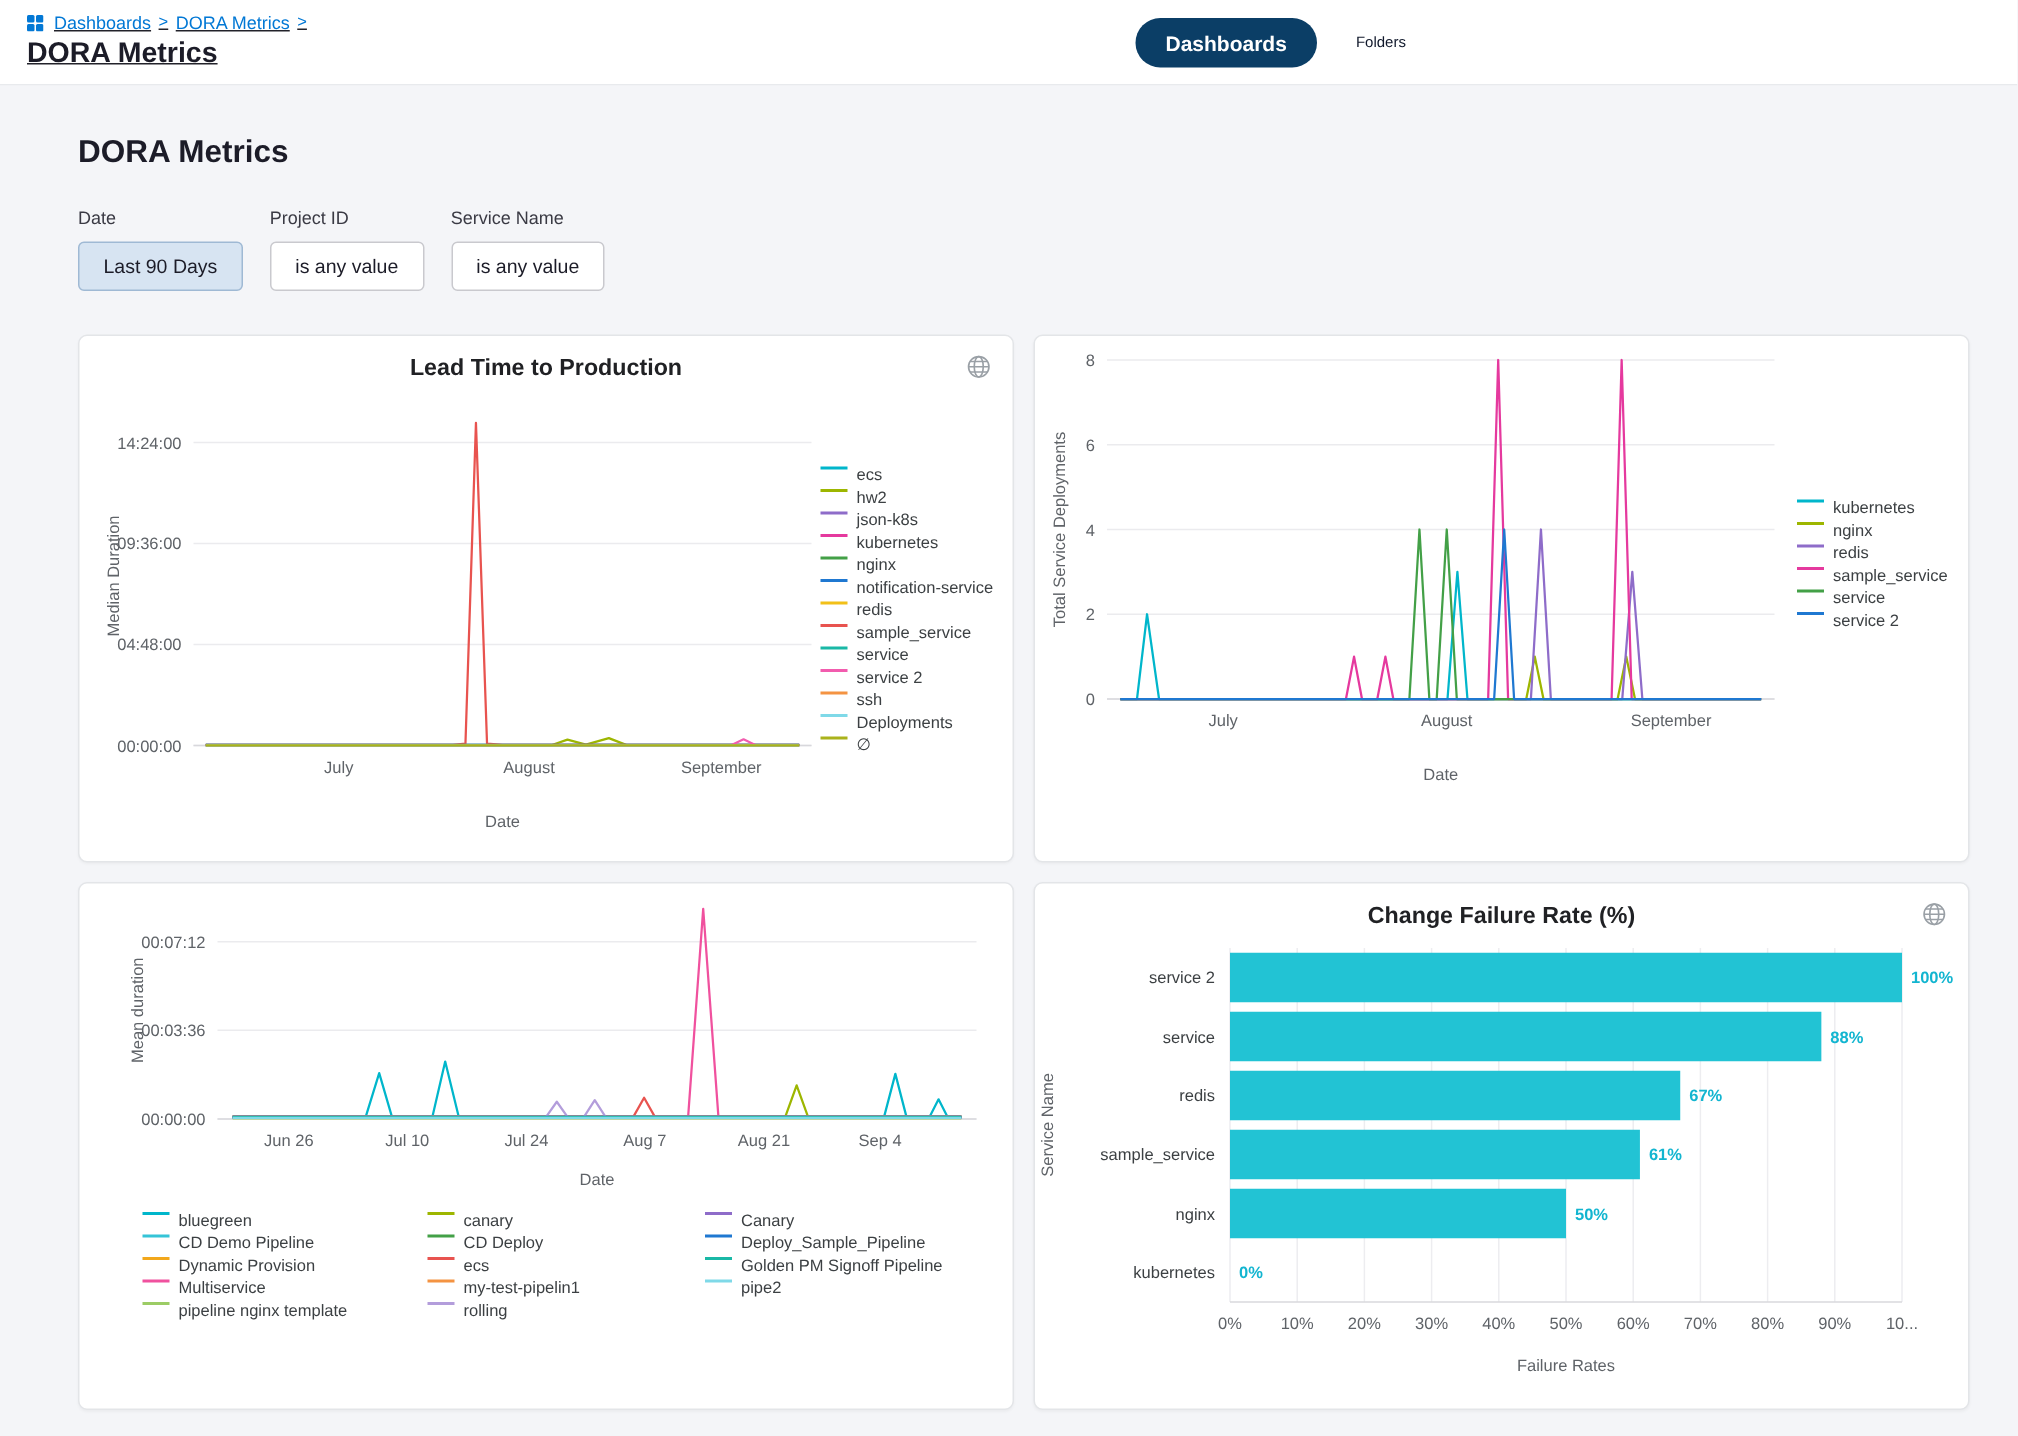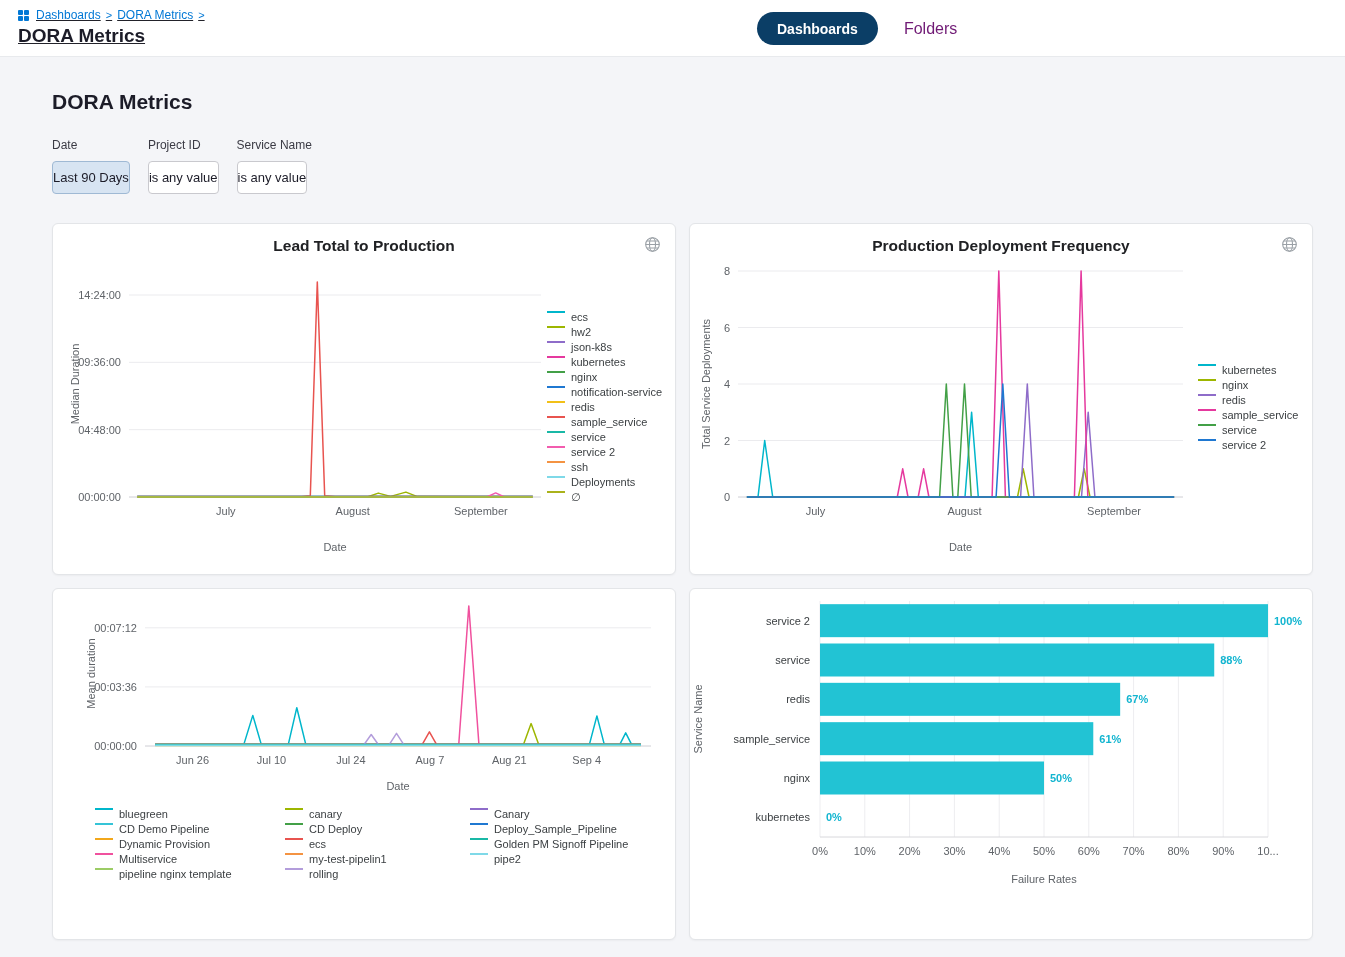--- a/index.html
+++ b/index.html
@@ -13,27 +13,27 @@
   .topbar-left { padding:8px 0 0 18px; }
   .breadcrumb { display:flex; align-items:center; gap:5px; font-size:12px; }
   .breadcrumb a { color:#0278d5; text-decoration:none; cursor:pointer; }
   .bc-sep { color:#0278d5; font-size:11px; }
   .bc-grid { display:inline-flex; margin-right:2px; }
   .header-title { font-size:19px; font-weight:700; margin-top:3px; color:#1c1c28; }
   .header-tabs { position:absolute; left:757px; top:12px; display:flex; align-items:center; gap:26px; }
   .tab-pill { background:#0b3e66; color:#fff; border:none; border-radius:17px; height:33px;
               padding:0 20px; font-size:14px; font-weight:700; cursor:pointer;
               font-family:inherit; }
-  .tab-link { background:none; border:none; color:#701a75; font-size:16px; cursor:pointer; font-family:inherit; }
+  .tab-link { background:none; border:none; color:#0f172a; font-size:10px; cursor:pointer; font-family:inherit; }
   
   main { padding:0 32px 16px 52px; }
   .page-title { font-size:21px; font-weight:700; padding-top:33px; color:#1c1c28; }
   .filters { display:flex; gap:18px; margin-top:24px; }
   .filter label { display:block; font-size:12px; color:#3a3a44; margin-bottom:9px; }
-  .filter-value { height:33px; padding:0 0; font-size:13px; color:#1c1c28; border-radius:4px;
+  .filter-value { height:33px; padding:0 16px; font-size:13px; color:#1c1c28; border-radius:4px;
                   border:1px solid #c9c9ce; background:#fff; cursor:pointer; font-family:inherit; }
   .filter-value.hl { background:#d7e4f2; border-color:#9fb9d4; }
   .grid { display:grid; grid-template-columns:1fr 1fr; gap:13px; margin-top:29px; }
   .card { position:relative; background:#fff; border:1px solid #e3e5e8; border-radius:6px;
           height:352px; box-shadow:0 1px 2px rgba(0,0,0,.04); overflow:hidden; }
   .card-head h3 { text-align:center; font-size:15.5px; font-weight:700; padding-top:13px; color:#202124; }
   .globe-btn { position:absolute; top:10px; right:12px; background:none; border:none; cursor:pointer; padding:2px; }
   .chart-area { display:flex; align-items:center; margin-top:2px; }
   .plot { flex:0 0 auto; }
   .legend-col { display:flex; flex-direction:column; gap:3px; flex:1; min-width:0; }
@@ -87,21 +87,21 @@
     <div class="filter">
       <label>Service Name</label>
       <button class="filter-value">is any value</button>
     </div>
   </div>
 
   <div class="grid">
 
     <section class="card">
       <div class="card-head">
-        <h3 class="card-title">Lead Total to Production</h3>
+        <h3 class="card-title">Lead Time to Production</h3>
         <button class="globe-btn">
           <svg width="17" height="17" viewBox="0 0 17 17" fill="none" stroke="#9aa0a6" stroke-width="1.1">
             <circle cx="8.5" cy="8.5" r="6.8"></circle>
               <ellipse cx="8.5" cy="8.5" rx="3" ry="6.8"></ellipse>
             <path d="M1.7 8.5h13.6M2.7 5h11.6M2.7 12h11.6"></path>
           </svg>
         </button>
       </div>
       <div class="chart-area">
         <svg class="plot" width="480" height="300" style="margin-left:14px">
@@ -184,30 +184,20 @@
             </div>
             <div class="legend-item">
               <span class="swatch" style="background: rgb(170, 178, 27);"></span>
               <span class="legend-label">∅</span>
             </div>
           </div>
       </div>
     </section>
 
     <section class="card">
-      <div class="card-head">
-        <h3 class="card-title">Production Deployment Frequency</h3>
-        <button class="globe-btn">
-          <svg width="17" height="17" viewBox="0 0 17 17" fill="none" stroke="#9aa0a6" stroke-width="1.1">
-            <circle cx="8.5" cy="8.5" r="6.8"></circle>
-              <ellipse cx="8.5" cy="8.5" rx="3" ry="6.8"></ellipse>
-            <path d="M1.7 8.5h13.6M2.7 5h11.6M2.7 12h11.6"></path>
-          </svg>
-        </button>
-      </div>
       <div class="chart-area">
         <svg class="plot" width="500" height="300" style="margin-left:8px">
             <line x1="40" x2="485" y1="240" y2="240" stroke="#ebebee" stroke-width="1"></line>
             <text x="32" y="244" fill="#5f6368" font-size="11" text-anchor="end">0</text>
             <line x1="40" x2="485" y1="183.5" y2="183.5" stroke="#ebebee" stroke-width="1"></line>
             <text x="32" y="187.5" fill="#5f6368" font-size="11" text-anchor="end">2</text>
             <line x1="40" x2="485" y1="127" y2="127" stroke="#ebebee" stroke-width="1"></line>
             <text x="32" y="131" fill="#5f6368" font-size="11" text-anchor="end">4</text>
             <line x1="40" x2="485" y1="70.5" y2="70.5" stroke="#ebebee" stroke-width="1"></line>
             <text x="32" y="74.5" fill="#5f6368" font-size="11" text-anchor="end">6</text>
@@ -349,20 +339,30 @@
             </div>
             <div class="legend-item">
               <span class="swatch" style="background: rgb(127, 217, 232);"></span>
               <span class="legend-label">pipe2</span>
             </div>
           </div>
         </div>
     </section>
 
     <section class="card">
+      <div class="card-head">
+        <h3 class="card-title">Change Failure Rate (%)</h3>
+        <button class="globe-btn">
+          <svg width="17" height="17" viewBox="0 0 17 17" fill="none" stroke="#9aa0a6" stroke-width="1.1">
+            <circle cx="8.5" cy="8.5" r="6.8"></circle>
+              <ellipse cx="8.5" cy="8.5" rx="3" ry="6.8"></ellipse>
+            <path d="M1.7 8.5h13.6M2.7 5h11.6M2.7 12h11.6"></path>
+          </svg>
+        </button>
+      </div>
       <div class="chart-area">
         <svg class="plot" width="622" height="298">
             <line x1="130" x2="130" y1="10" y2="246" stroke="#ededf0"></line>
             <text x="130" y="264" fill="#5f6368" font-size="11" text-anchor="middle">0%</text>
             <line x1="174.8" x2="174.8" y1="10" y2="246" stroke="#ededf0"></line>
             <text x="174.8" y="264" fill="#5f6368" font-size="11" text-anchor="middle">10%</text>
             <line x1="219.60000000000002" x2="219.60000000000002" y1="10" y2="246" stroke="#ededf0"></line>
             <text x="219.60000000000002" y="264" fill="#5f6368" font-size="11" text-anchor="middle">20%</text>
             <line x1="264.4" x2="264.4" y1="10" y2="246" stroke="#ededf0"></line>
             <text x="264.4" y="264" fill="#5f6368" font-size="11" text-anchor="middle">30%</text>

